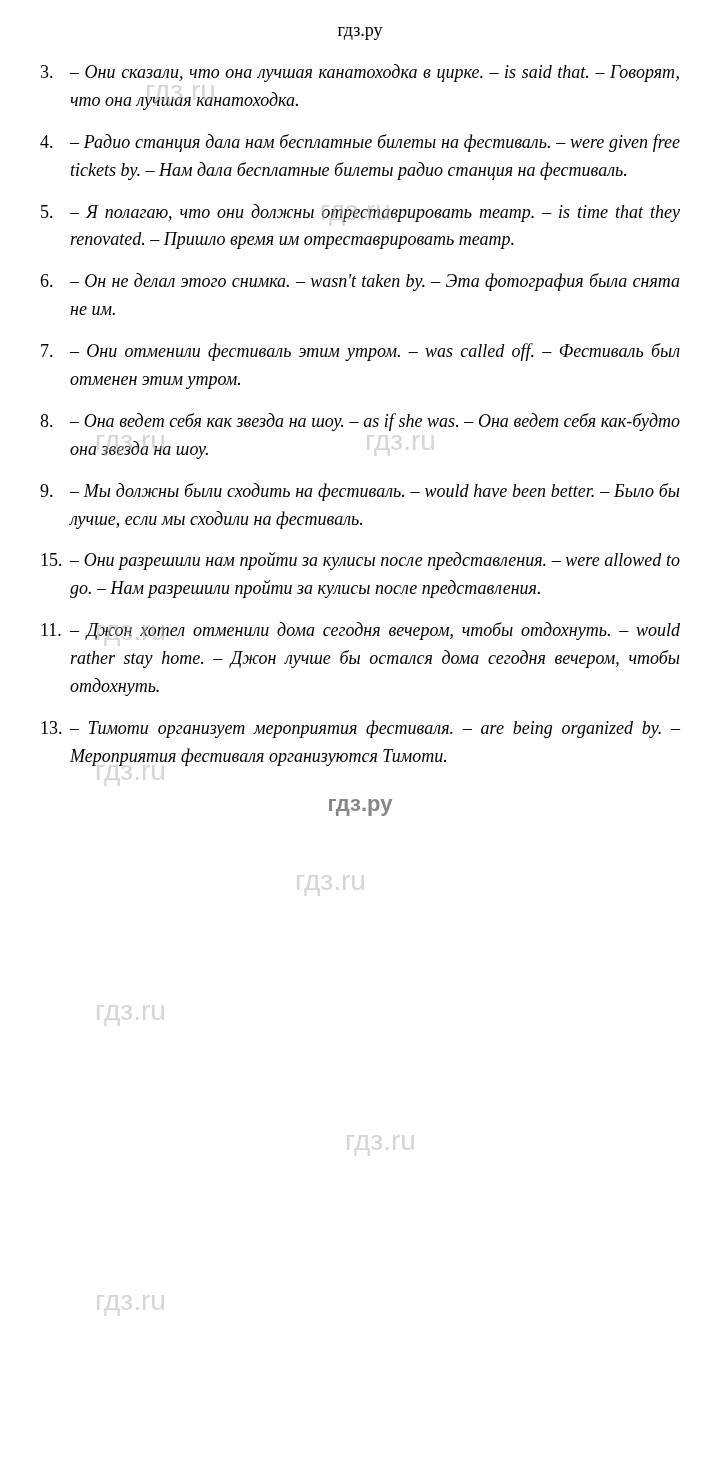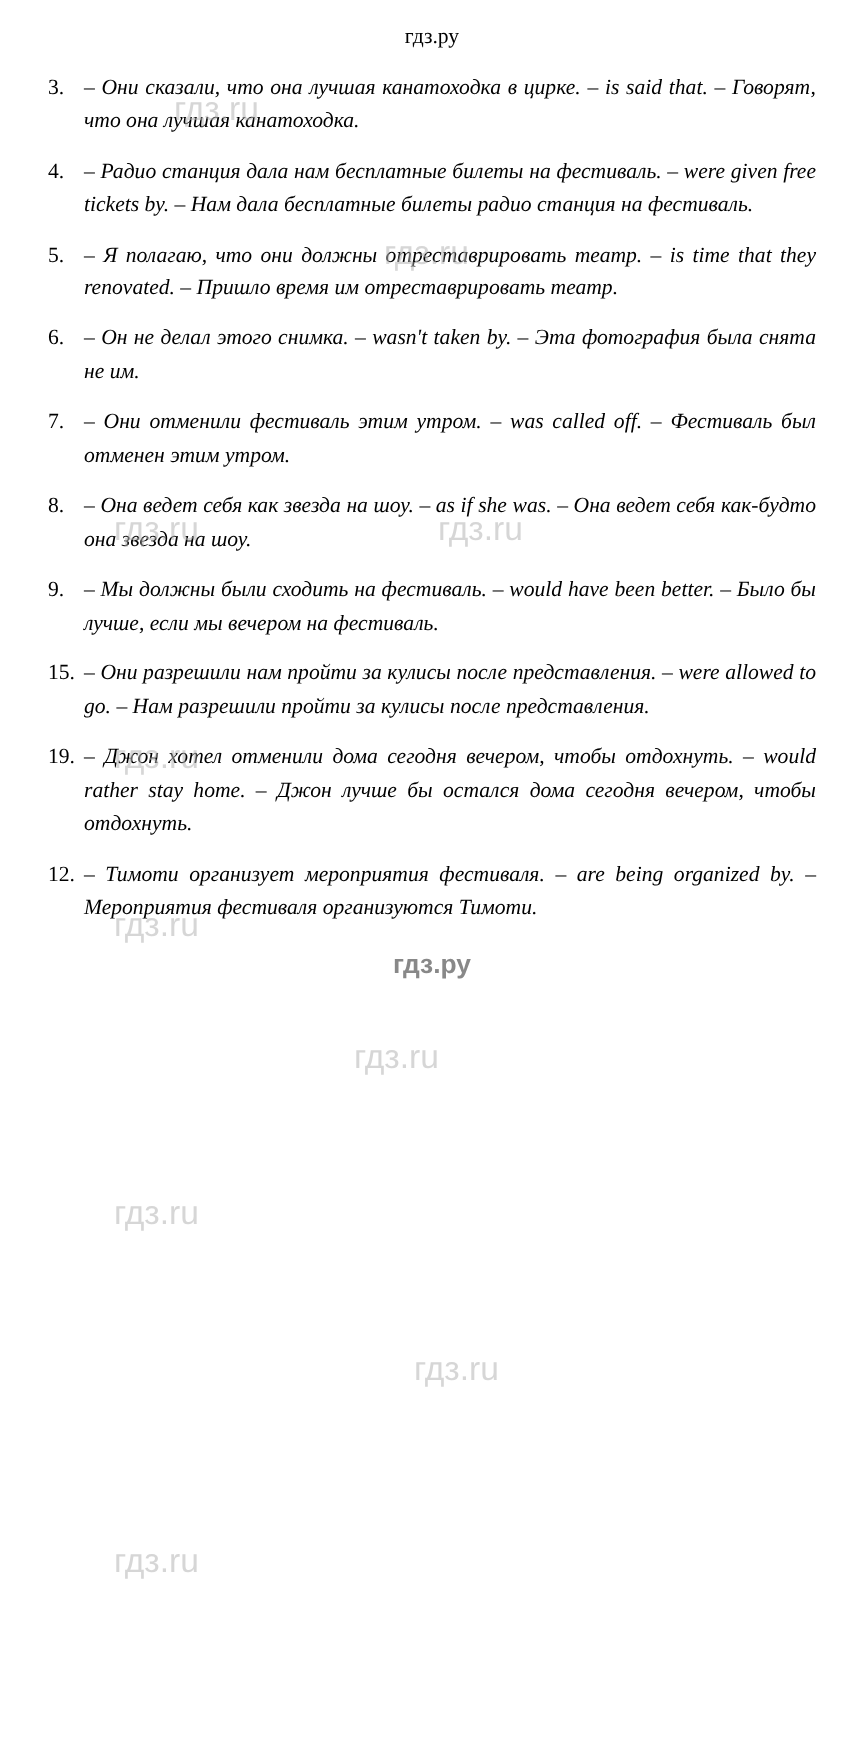--- a/index.html
+++ b/index.html
@@ -122,40 +122,40 @@
 <div class="entry">
   <span class="entry-number">8.</span>
   <div class="entry-content">
     <span>– Она ведет себя как звезда на шоу. – as if she was. – Она ведет себя как-будто она звезда на шоу.</span>
   </div>
 </div>
 
 <div class="entry">
   <span class="entry-number">9.</span>
   <div class="entry-content">
-    <span>– Мы должны были сходить на фестиваль. – would have been better. – Было бы лучше, если мы вечером на фестиваль.</span>
+    <span>– Мы должны были сходить на фестиваль. – would have been better. – Было бы лучше, если мы сходили на фестиваль.</span>
   </div>
 </div>
 
 <div class="entry">
   <span class="entry-number">15.</span>
   <div class="entry-content">
     <span>– Они разрешили нам пройти за кулисы после представления. – were allowed to go. – Нам разрешили пройти за кулисы после представления.</span>
   </div>
 </div>
 
 <div class="entry">
-  <span class="entry-number">19.</span>
+  <span class="entry-number">11.</span>
   <div class="entry-content">
     <span>– Джон хотел отменили дома сегодня вечером, чтобы отдохнуть. – would rather stay home. – Джон лучше бы остался дома сегодня вечером, чтобы отдохнуть.</span>
   </div>
 </div>
 
 <div class="entry">
-  <span class="entry-number">12.</span>
+  <span class="entry-number">13.</span>
   <div class="entry-content">
     <span>– Тимоти организует мероприятия фестиваля. – are being organized by. – Мероприятия фестиваля организуются Тимоти.</span>
   </div>
 </div>
 
 <div class="footer-watermark">
   <span>гдз.ру</span>
 </div>
 
 </body></html>

